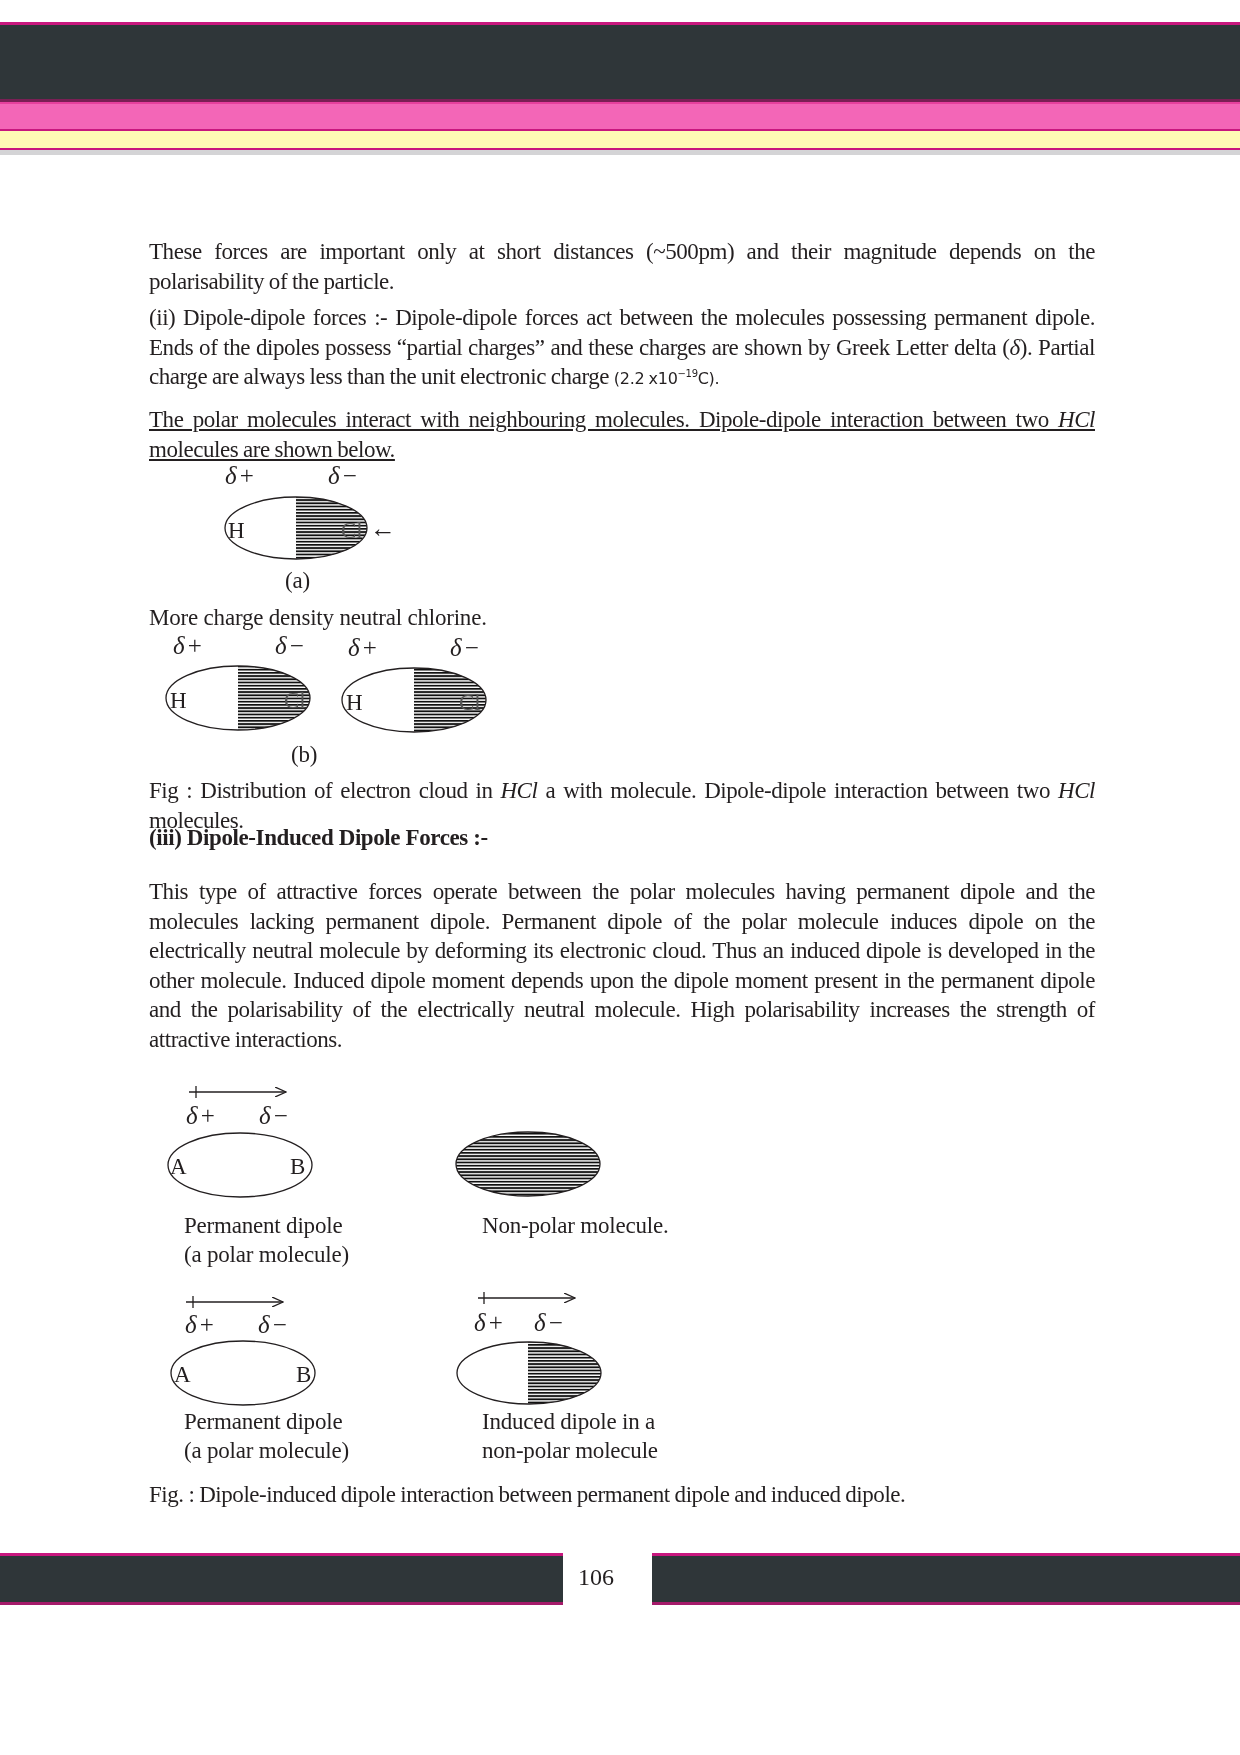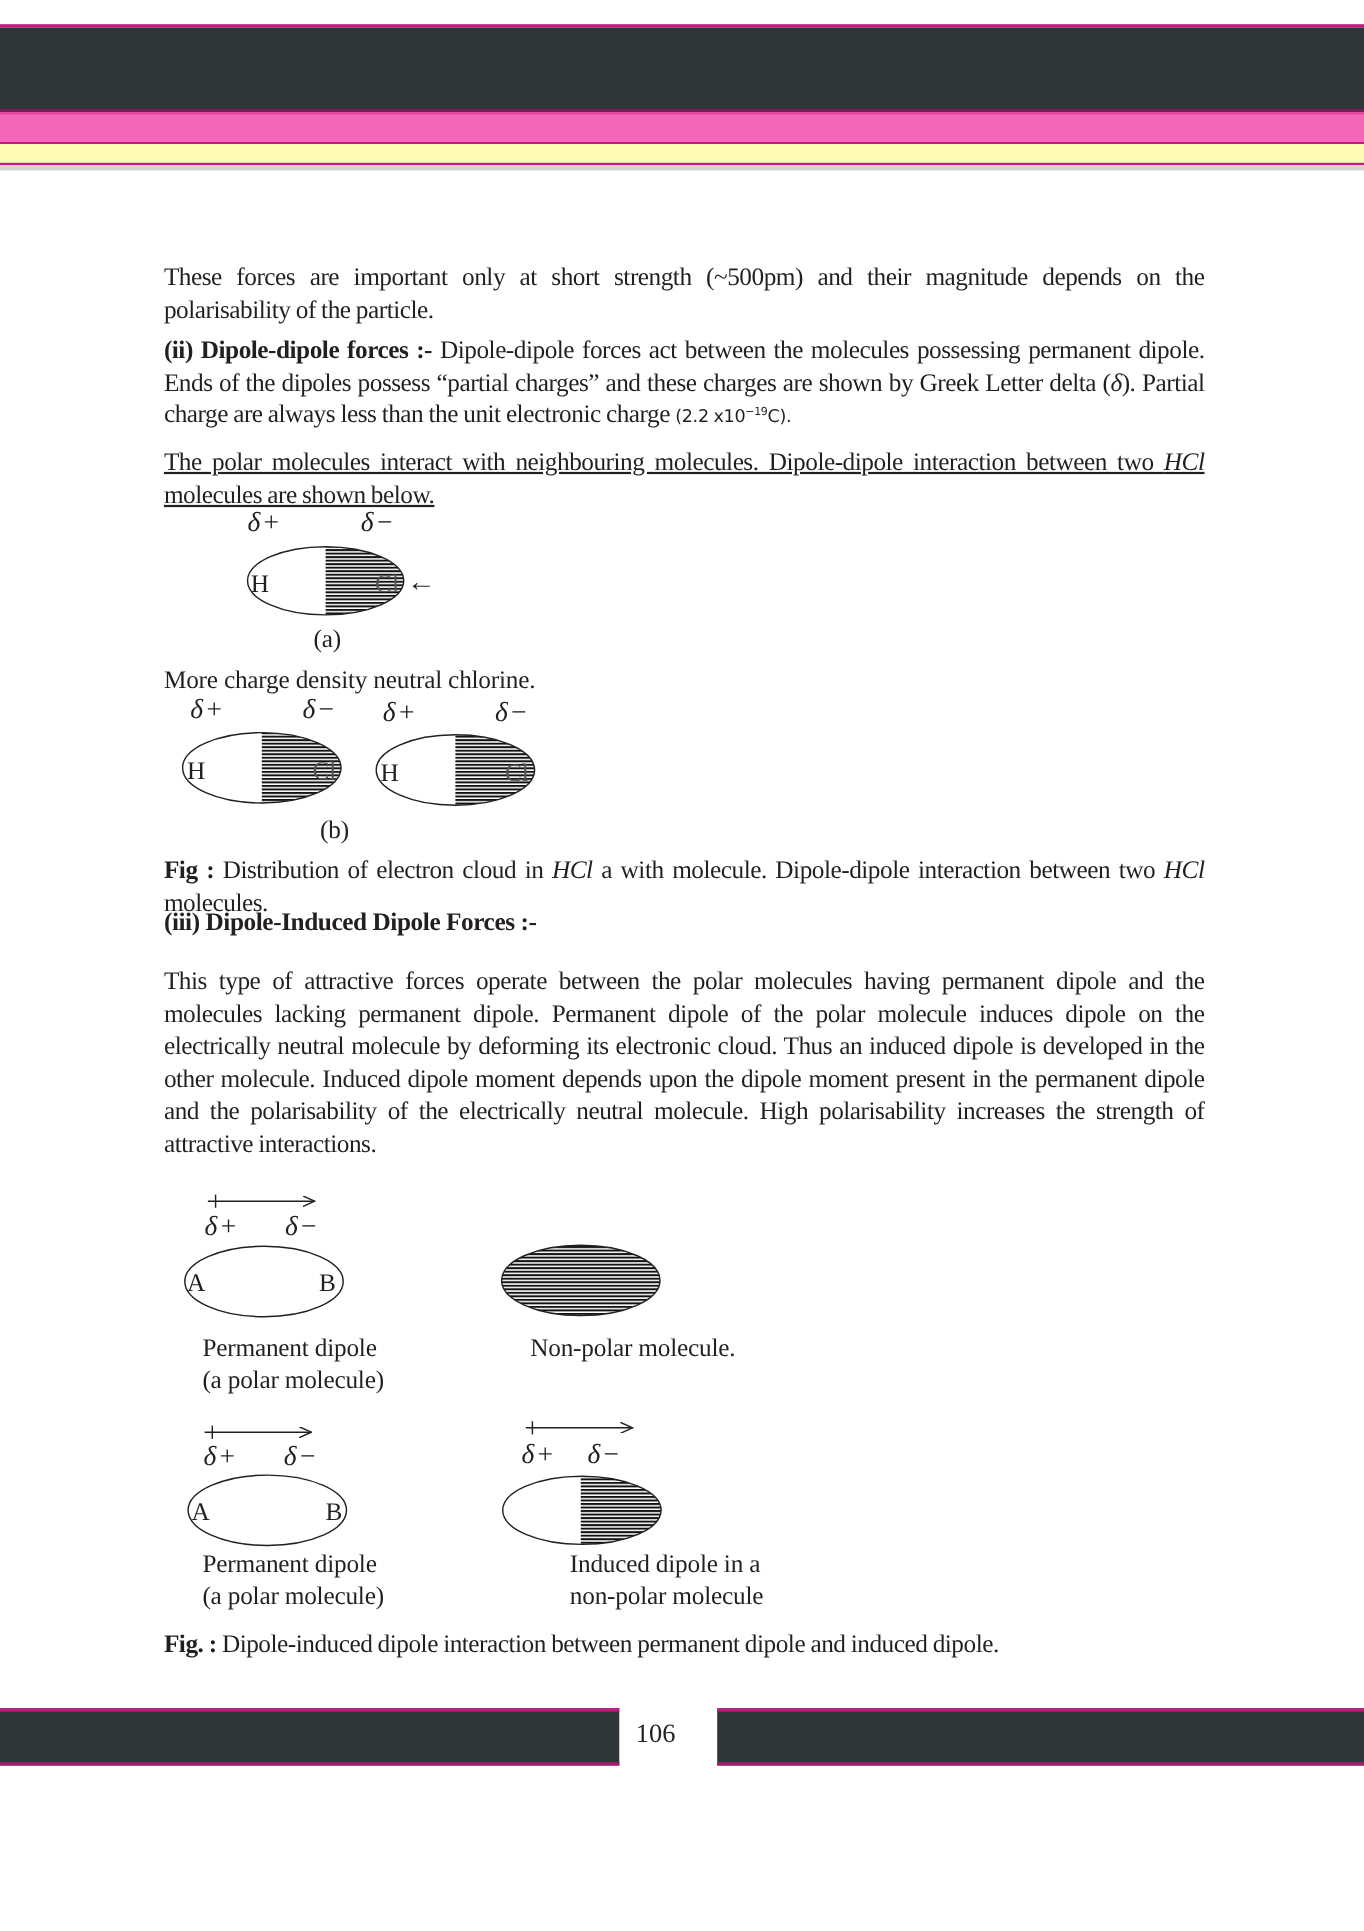--- a/index.html
+++ b/index.html
@@ -12,21 +12,21 @@
     .hdr-dark-edge { position: absolute; left: 0; top: 99px; width: 1240px; height: 3px; background: #7a1f55; }
     .hdr-pink { position: absolute; left: 0; top: 102px; width: 1240px; height: 27px; background: #f366b7; border-top: 2px solid #e6409e; box-sizing: border-box; }
     .hdr-line-mid { position: absolute; left: 0; top: 129px; width: 1240px; height: 2px; background: #c8177e; }
     .hdr-yellow { position: absolute; left: 0; top: 131px; width: 1240px; height: 17px; background: #fffbb5; }
     .hdr-line-bot { position: absolute; left: 0; top: 148px; width: 1240px; height: 2px; background: #c8177e; }
     .hdr-gray { position: absolute; left: 0; top: 150px; width: 1240px; height: 5px; background: #d4d4d6; }
 
     
     .txt { position: absolute; left: 149px; width: 946px; font-size: 23px; line-height: 29.5px;
            text-align: justify; letter-spacing: -0.45px; word-spacing: -0.5px; }
-    .txt b { font-weight: bold; }
+    .txt b { font-weight: normal; }
     .txt i { font-style: italic; }
     .small-sans { font-family: "DejaVu Sans", sans-serif; font-size: 16px; letter-spacing: -0.3px; }
     .small-sans sup { font-size: 10px; vertical-align: 7px; line-height: 0; }
     .heading { position: absolute; left: 149px; font-size: 23px; font-weight: bold; letter-spacing: -0.4px; }
     .lbl { position: absolute; font-size: 23px; line-height: 29px; letter-spacing: -0.2px; white-space: nowrap; }
     .delta { position: absolute; font-size: 25px; font-style: italic; white-space: nowrap; }
     .delta .sign { font-style: normal; margin-left: 3px; }
 
     svg.diagram { position: absolute; left: 0; top: 0; width: 1240px; height: 1755px; pointer-events: none; }
     .atom { position: absolute; font-size: 23px; line-height: 1; }
@@ -43,21 +43,21 @@
 
 <div class="hdr-line-top"></div>
 <div class="hdr-dark"></div>
 <div class="hdr-dark-edge"></div>
 <div class="hdr-pink"></div>
 <div class="hdr-line-mid"></div>
 <div class="hdr-yellow"></div>
 <div class="hdr-line-bot"></div>
 <div class="hdr-gray"></div>
 
-<div class="txt" style="top:237px;">These forces are important only at short strength (~500pm) and their magnitude depends on the polarisability of the particle.</div>
+<div class="txt" style="top:237px;">These forces are important only at short distances (~500pm) and their magnitude depends on the polarisability of the particle.</div>
 
 <div class="txt" style="top:303px;">
   <b>(ii) Dipole-dipole forces :-</b><span> Dipole-dipole forces act between the molecules possessing permanent dipole. Ends of the dipoles possess “partial charges” and these charges are shown by Greek Letter delta (</span><i>δ</i><span>). Partial charge are always less than the unit electronic charge </span><span class="small-sans"><span>(2.2 x10</span><sup>−19</sup><span>C).</span></span>
 </div>
 
 <div class="txt" style="top:405px;text-decoration:underline;">
   <span>The polar molecules interact with neighbouring molecules. Dipole-dipole interaction between two </span><i>HCl</i><span> molecules are shown below.</span>
 </div>
 
 <svg class="diagram" xmlns="http://www.w3.org/2000/svg">
@@ -158,21 +158,21 @@
 <div class="lbl" style="left:482px; top:1211px;">Non-polar molecule.</div>
 
 <div class="delta" style="left:185px; top:1311px;"><span>δ</span><span class="sign">+</span></div>
 <div class="delta" style="left:258px; top:1311px;"><span>δ</span><span class="sign">−</span></div>
 <div class="atom" style="left:174px; top:1363px;">A</div>
 <div class="atom" style="left:296px; top:1363px;">B</div>
 <div class="lbl" style="left:184px; top:1407px;"><span>Permanent dipole</span><br><span>(a polar molecule)</span></div>
 
 <div class="delta" style="left:474px; top:1309px;"><span>δ</span><span class="sign">+</span></div>
 <div class="delta" style="left:534px; top:1309px;"><span>δ</span><span class="sign">−</span></div>
-<div class="lbl" style="left:482px; top:1407px;margin-left:36px;"><span>Induced dipole in a</span><br><span>non-polar molecule</span></div>
+<div class="lbl" style="left:482px; top:1407px;"><span>Induced dipole in a</span><br><span>non-polar molecule</span></div>
 
 <div class="txt" style="top:1480px;">
   <b>Fig. :</b><span> Dipole-induced dipole interaction between permanent dipole and induced dipole.</span>
 </div>
 
 <div class="ftr-left"></div>
 <div class="ftr-right"></div>
 <div class="page-num">106</div>
 
 </body></html>

